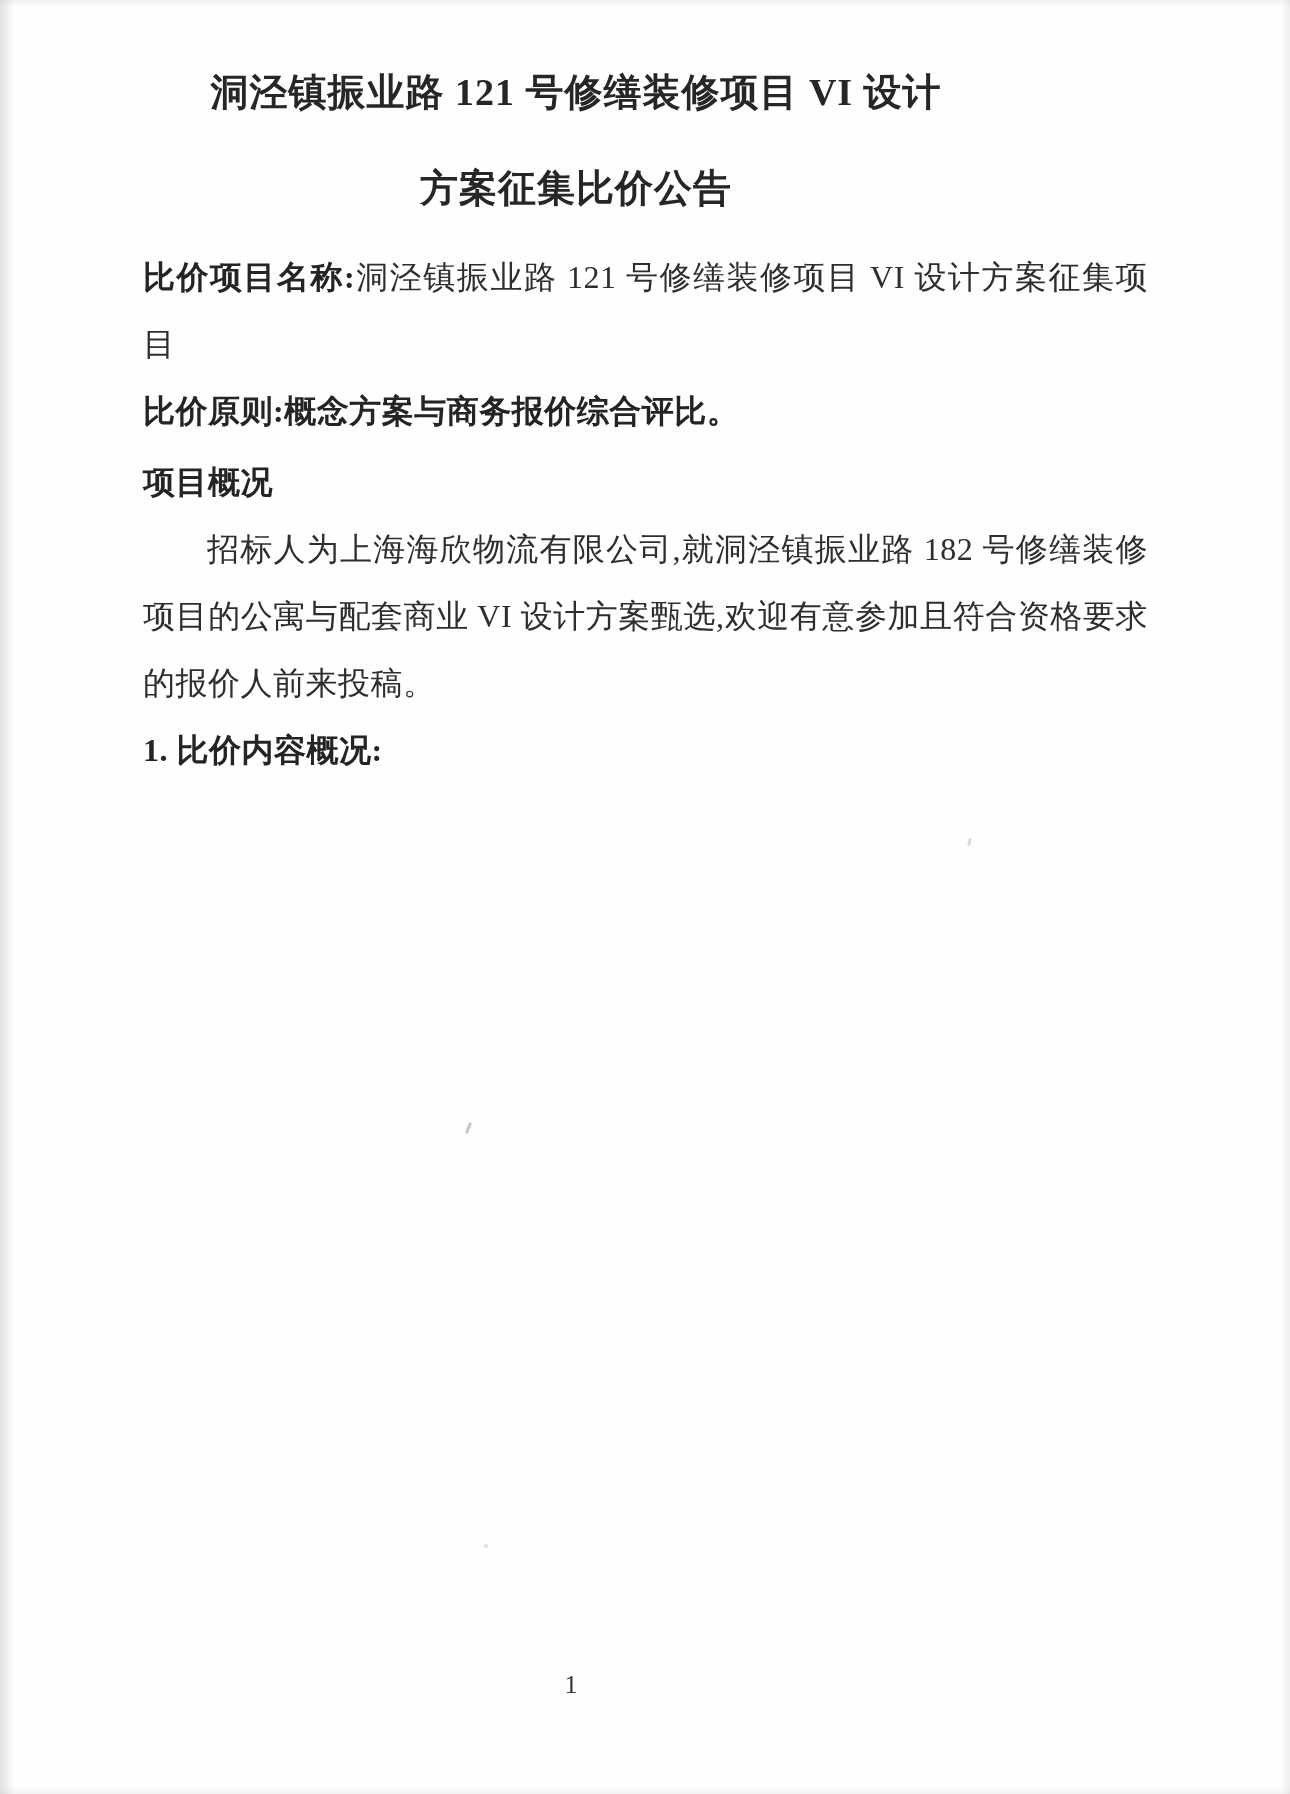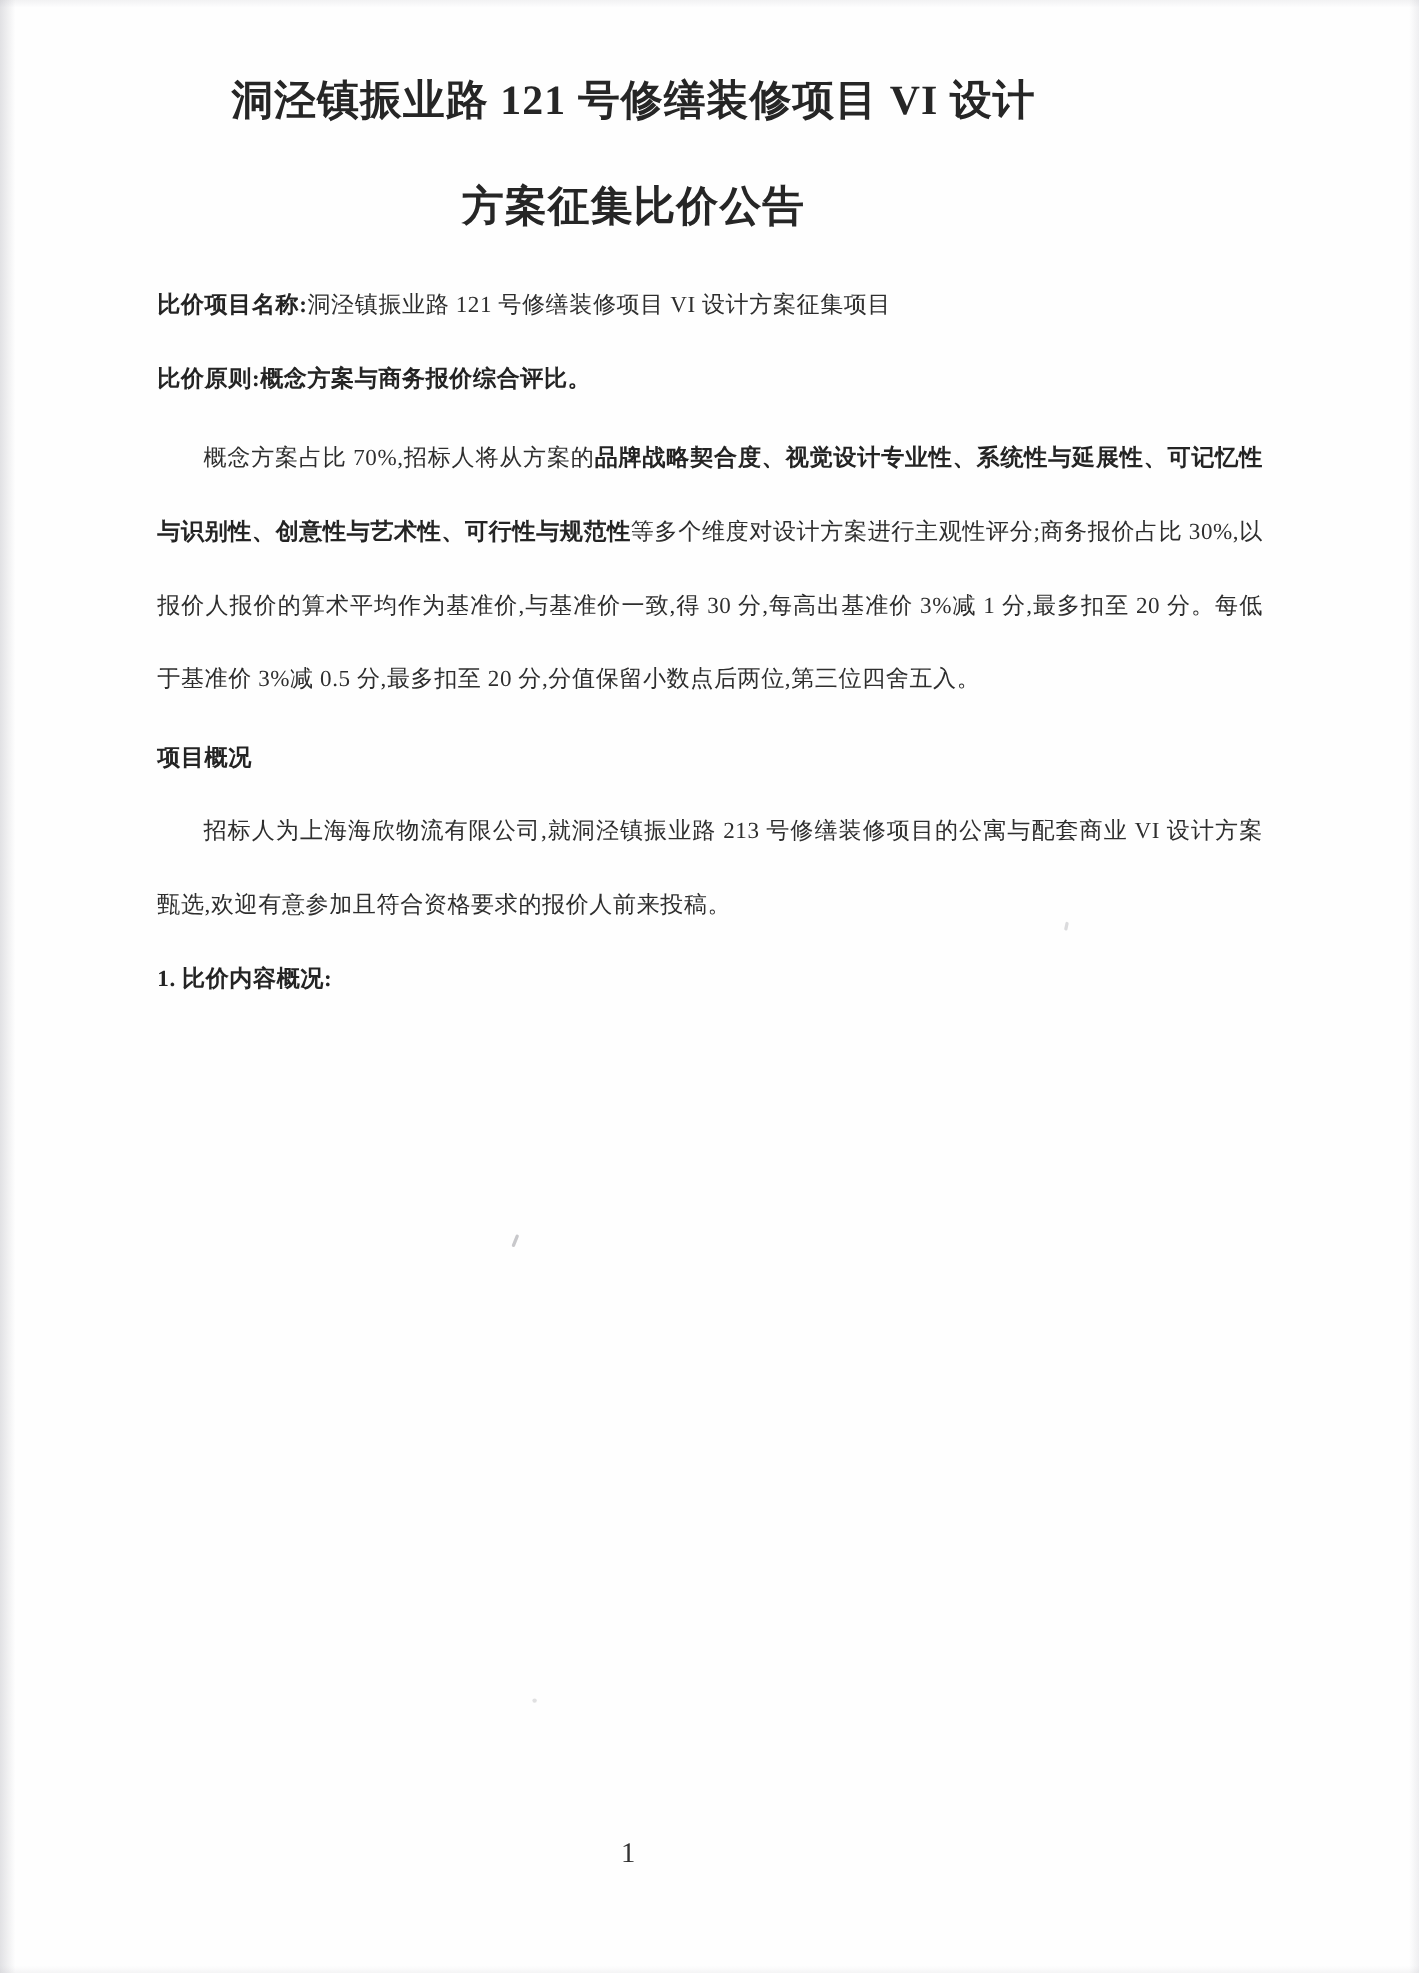--- a/index.html
+++ b/index.html
@@ -26,21 +26,21 @@
     font-size: 38px;
     line-height: 56px;
     font-weight: 700;
     letter-spacing: 1px;
     color: #262626;
   }
   .title-line-2 { margin-top: 40px; }
   .content {
     width: 1005px;
     margin: 28px 0 0 143px;
-    font-size: 21px;
+    font-size: 32px;
     line-height: 67px;
     letter-spacing: 0.5px;
     text-align: justify;
   }
   .content p { margin: 0; }
   p.gap-sm   { margin-top: 5px; }
   p.gap-xs   { margin-top: 4px; }
   p.gap-lg   { margin-top: 20px; }
   .indent { text-indent: 2em; }
   strong, .bold { font-weight: 700; color: #242424; }
@@ -69,25 +69,24 @@
     <div class="title-line">洞泾镇振业路 121 号修缮装修项目 VI 设计</div>
     <div class="title-line title-line-2">方案征集比价公告</div>
   </div>
 
   <div class="content">
 
     <p><strong>比价项目名称:</strong><span>洞泾镇振业路 121 号修缮装修项目 VI 设计方案征集项目</span></p>
 
     <p><strong>比价原则:</strong><strong>概念方案与商务报价综合评比。</strong></p>
 
-    <p class="indent gap-sm"><span>概念方案占比 70%,招标人将从方案的</span><strong>品牌战略契合度、视觉设计专业性、系统性与延展性、可记忆性与识别性、创意性与艺术性、可行性与规范性</strong><span>等多个维度对设计方案进行主观性评分;商务报价占比 30%,以报价人报价的算术平均作为基准价,与基准价一致,得 30 分,每高出基准价 3%减 1 分,最多扣至 20 分。每低于基准价 3%减 0.5 分,最多扣至 20 分,分值保留小数点后两位,第三位四舍五入。</span></p>
 
     <p class="bold gap-xs">项目概况</p>
 
-    <p class="indent">招标人为上海海欣物流有限公司,就洞泾镇振业路 213 号修缮装修项目的公寓与配套商业 VI 设计方案甄选,欢迎有意参加且符合资格要求的报价人前来投稿。</p>
+    <p class="indent">招标人为上海海欣物流有限公司,就洞泾镇振业路 182 号修缮装修项目的公寓与配套商业 VI 设计方案甄选,欢迎有意参加且符合资格要求的报价人前来投稿。</p>
 
 
     <p class="bold">1. 比价内容概况:</p>
 
 
   </div>
 
   <div class="pagenum">1</div>
 
   <div class="artifact tick"></div>

